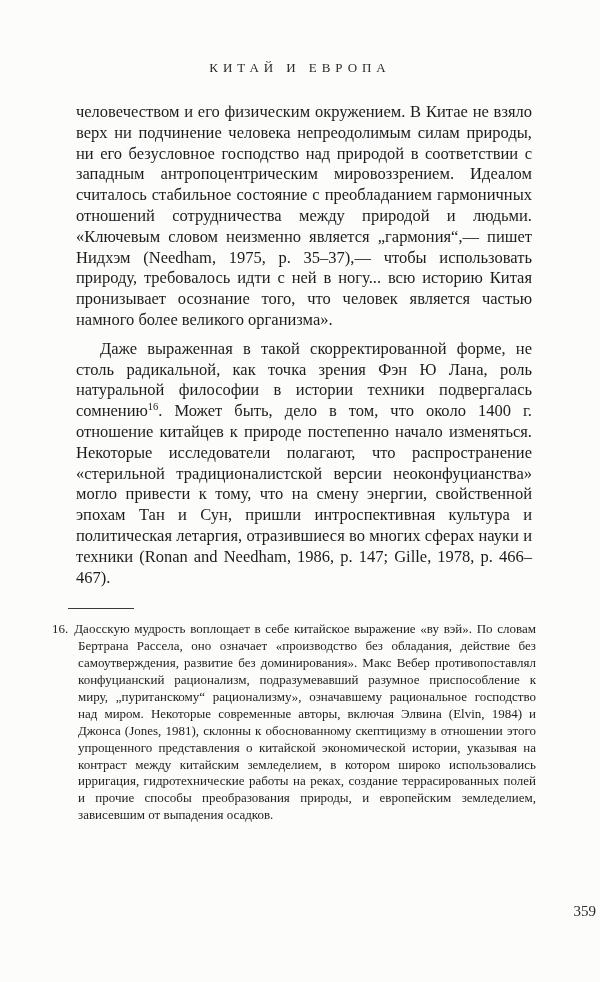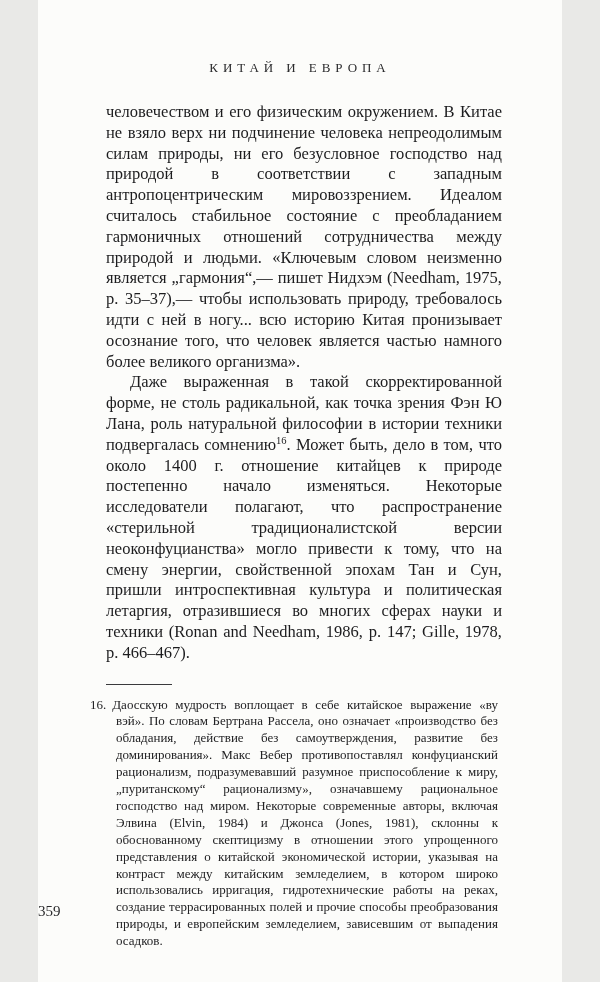--- a/index.html
+++ b/index.html
@@ -2,21 +2,21 @@
 <html lang="ru"><head>
 <meta charset="utf-8">
 <style>
   html, body {
     margin: 0;
     padding: 0;
     background: #e9e9e7;
   }
   .page {
     position: relative;
-    width: 524px;
+    width: 600px;
     height: 982px;
     margin: 0 auto;
     background: #fcfcfa;
     color: #1c1c1e;
     font-family: "Liberation Serif", "DejaVu Serif", serif;
     box-sizing: border-box;
     overflow: hidden;
   }
   .running-head {
     margin-top: 60px;
@@ -27,21 +27,21 @@
     font-weight: 400;
   }
   .text-block {
     margin: 26px 60px 0 68px;
     font-size: 16.5px;
     line-height: 20.8px;
     text-align: justify;
     color: #1c1c1e;
   }
   .para {
-    margin: 0;
+    margin: 8px;
   }
   .para.indented {
     text-indent: 1.45em;
   }
   sup.fn-ref {
     font-size: 10.5px;
     line-height: 0;
     vertical-align: super;
   }
   .footnote-rule {
@@ -64,21 +64,21 @@
     text-indent: -26px;
   }
   .footnote .fn-marker {
     padding-right: 6px;
   }
   .folio {
     position: absolute;
     left: 0;
     right: 4px;
     bottom: 62px;
-    text-align: left;
+    text-align: right;
     font-size: 15px;
     color: #2a2a2c;
   }
 </style>
 </head>
 <body>
 
 <div class="page">
 
   <div class="running-head">КИТАЙ И ЕВРОПА</div>

